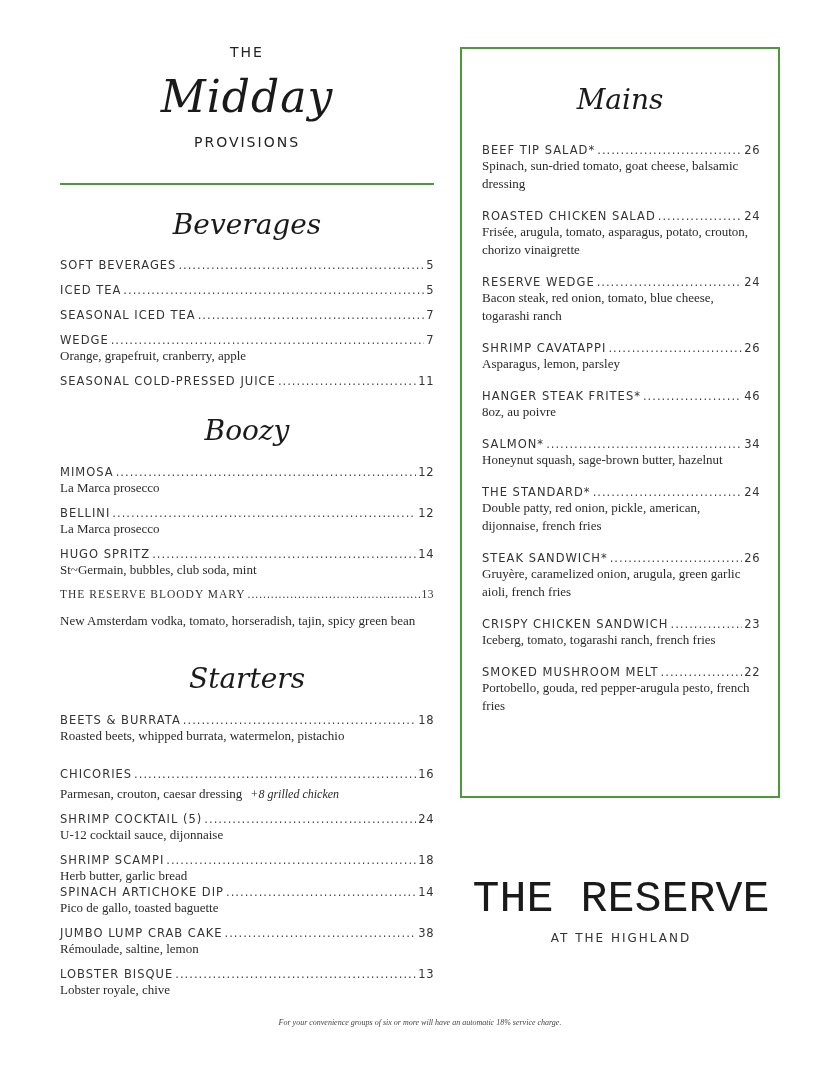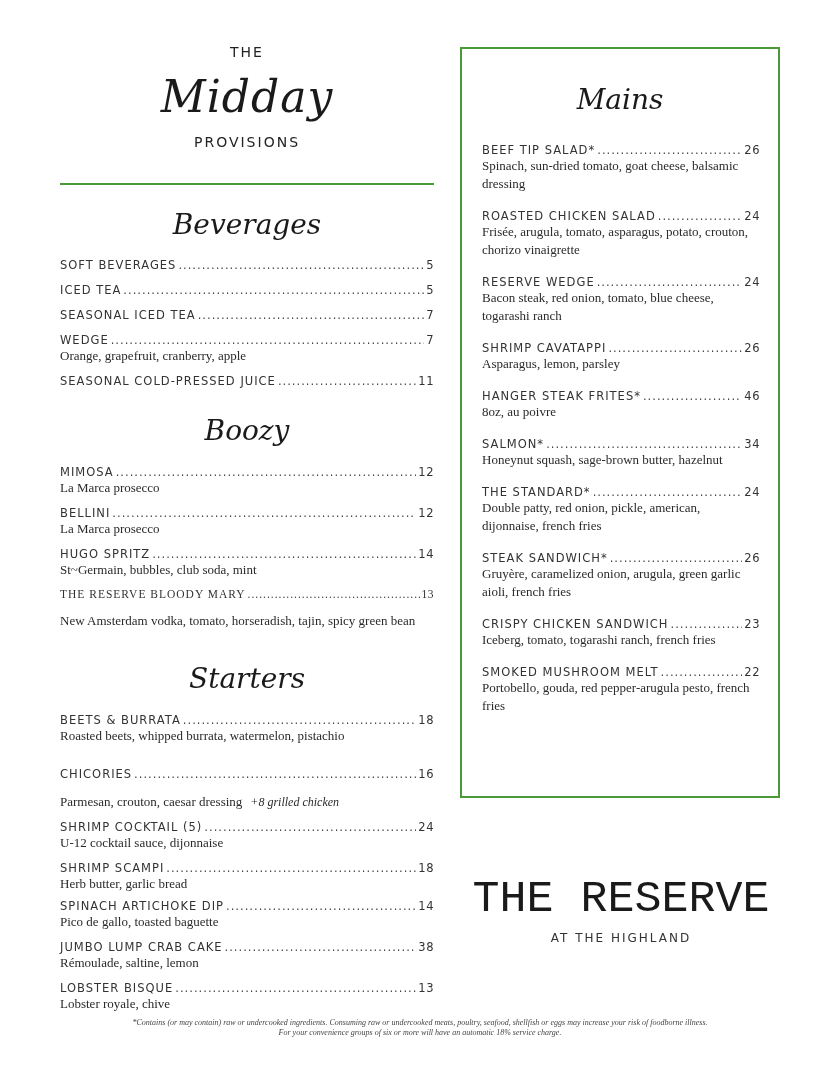--- a/index.html
+++ b/index.html
@@ -127,36 +127,36 @@
   <div style="position:absolute; top:713px; left:0; width:374px;">
     <div class="item" style="margin-bottom:22px;">
       <div class="item-line">
           <span>BEETS &amp; BURRATA</span>
           <span class="dots"></span>
           <span class="price">18</span>
         </div>
       <div class="desc">Roasted beets, whipped burrata, watermelon, pistachio</div>
     </div>
     <div class="item" style="margin-bottom:9px;">
-      <div class="item-line" style="margin-bottom:12px;">
+      <div class="item-line" style="margin-bottom:4px;">
           <span>CHICORIES</span>
           <span class="dots"></span>
           <span class="price">16</span>
         </div>
       <div class="desc"><span>Parmesan, crouton, caesar dressing</span><span class="addon">+8 grilled chicken</span></div>
     </div>
     <div class="item" style="margin-bottom:9px;">
       <div class="item-line">
           <span>SHRIMP COCKTAIL (5)</span>
           <span class="dots"></span>
           <span class="price">24</span>
         </div>
       <div class="desc">U-12 cocktail sauce, dijonnaise</div>
     </div>
-    <div class="item" style="margin-bottom:6px;">
+    <div class="item" style="margin-bottom:0;">
       <div class="item-line">
           <span>SHRIMP SCAMPI</span>
           <span class="dots"></span>
           <span class="price">18</span>
         </div>
       <div class="desc">Herb butter, garlic bread</div>
     </div>
     <div class="item" style="margin-bottom:9px;">
       <div class="item-line">
           <span>SPINACH ARTICHOKE DIP</span>
@@ -269,15 +269,14 @@
     </div>
   </div>
 </div>
 
 <div class="logo">
   <div class="logo-main">THE RESERVE</div>
   <div class="logo-sub">AT THE HIGHLAND</div>
 </div>
 
 <div class="footer">
-  <div>*Contains (or may contain) raw or undercooked ingredients. Consuming raw or undercooked meats, poultry, seafood, shellfish or eggs may increase your risk of foodborne illness.</div>
   <div>For your convenience groups of six or more will have an automatic 18% service charge.</div>
 </div>
 
 </body></html>

